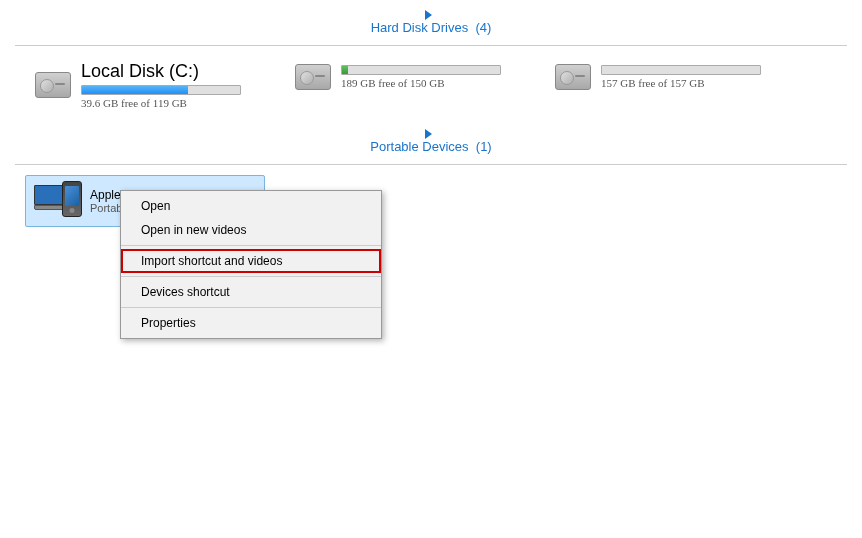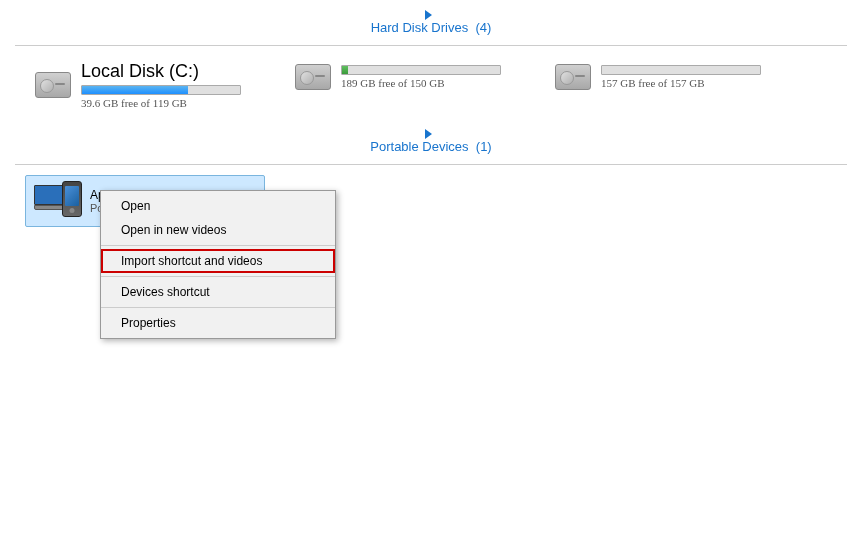--- a/index.html
+++ b/index.html
@@ -177,23 +177,23 @@
       font-weight: 500;
     }
     .device-sub {
       font-size: 11px;
       color: #555;
     }
 
     
     .context-menu {
       position: absolute;
-      left: 100px;
+      left: 120px;
       top: 190px;
-      width: 236px;
+      width: 262px;
       background: #f1f1f1;
       border: 1px solid #999;
       box-shadow: 2px 2px 6px rgba(0,0,0,0.3);
       z-index: 100;
       padding: 3px 0;
     }
 
     .context-menu-item {
       padding: 5px 20px;
       cursor: pointer;

